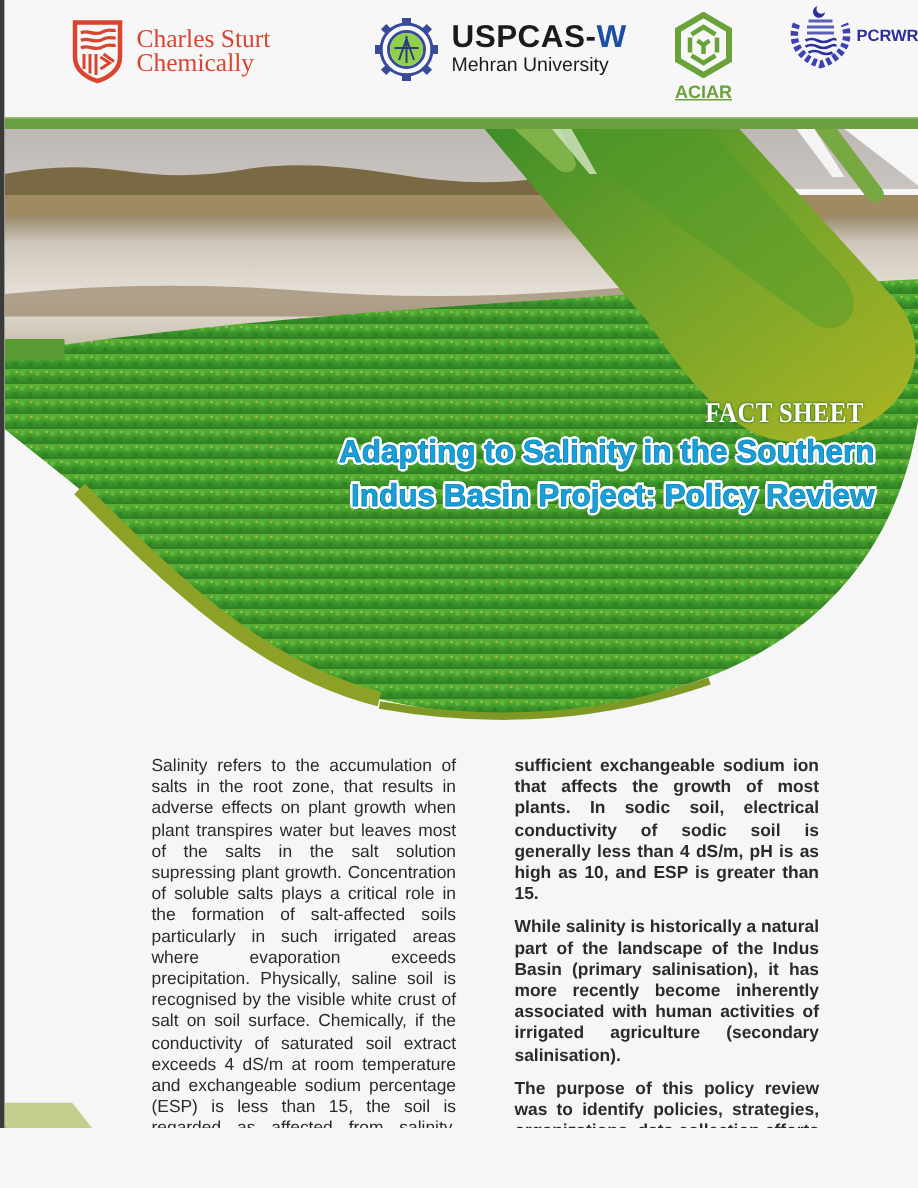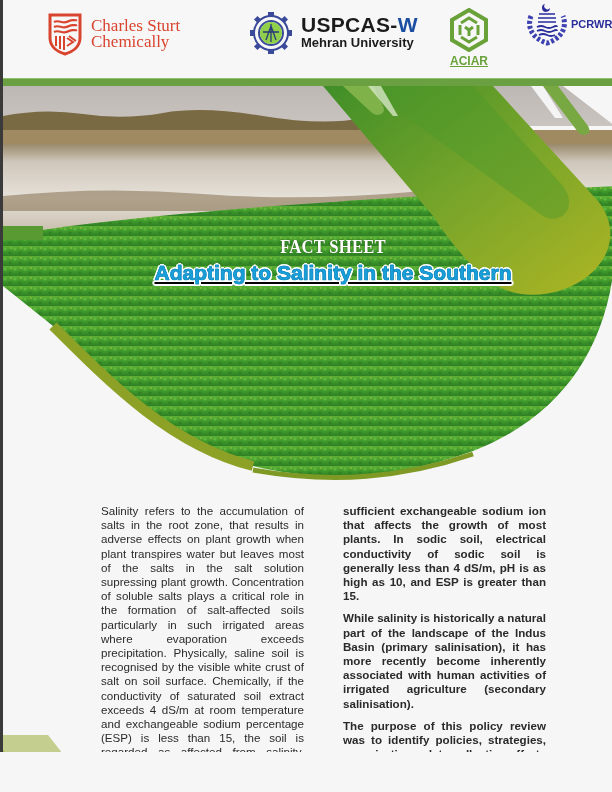--- a/index.html
+++ b/index.html
@@ -9,36 +9,36 @@
 
   
   .header { position: absolute; left: 0; top: 0; width: 612px; height: 80px; background: #f7f7f7; }
   .logo { position: absolute; display: flex; align-items: center; }
   .csu { left: 44px; top: 12px; }
   .csu-text { margin-left: 8px; color: #d9442f; font-family: "Liberation Serif", serif; font-size: 17px; line-height: 16px; }
   .usp { left: 246px; top: 10px; }
   .usp-text { margin-left: 8px; }
   .usp-title { font-weight: bold; font-size: 21px; color: #1b1b1b; line-height: 20px; letter-spacing: 0.3px; }
   .usp-title .w { color: #1c4fa2; }
-  .usp-sub { font-weight: bold; font-size: 13px; color: #1b1b1b; line-height: 16px; }
+  .usp-sub { font-weight: normal; font-size: 13px; color: #1b1b1b; line-height: 16px; }
   .aciar { left: 446px; top: 8px; flex-direction: column; }
   .aciar-label { font-weight: bold; font-size: 12px; color: #6aa23a; margin-top: 2px; text-decoration: underline; }
   .pcrwr { left: 520px; top: 0; flex-direction: row; }
   .pcrwr-label { font-weight: bold; font-size: 11px; color: #2b2f9a; margin-top: 2px; }
 
   .top-bar { position: absolute; left: 0; top: 78px; width: 612px; height: 8px; background: #6ba042; border-top: 1px solid #8fc46c; }
 
   
   .photo { position: absolute; left: 0; top: 86px; width: 612px; height: 400px; }
   .bottom-bar { position: absolute; left: 0; top: 760px; width: 612px; height: 32px;
     background: linear-gradient(90deg, #5c9730 0%, #79a02a 40%, #94a52a 100%); }
   .bottom-wedge { position: absolute; left: 0; top: 735px; }
 
   
-  .title-block { position: absolute; left: 80px; top: 236px; width: 500px; text-align: center; text-decoration: underline; }
+  .title-block { position: absolute; left: 80px; top: 265px; width: 500px; text-align: right; }
   .fact { font-family: "Liberation Serif", serif; font-weight: bold; font-size: 19px; color: #ffffff; letter-spacing: 0.2px;
     text-shadow: 0 0 2px #2a6a1a, 0 0 1px #2a6a1a; transform: scaleX(0.88); display: inline-block; }
   .main-title { margin-top: 0; font-weight: bold; font-size: 21px; line-height: 29px; color: #1aa0d8;
     -webkit-text-stroke: 0.6px #0e86c0;
     text-shadow: 2px 0 0 #fff, -2px 0 0 #fff, 0 2px 0 #fff, 0 -2px 0 #fff, 1.5px 1.5px 0 #fff, -1.5px -1.5px 0 #fff, 1.5px -1.5px 0 #fff, -1.5px 1.5px 0 #fff; }
 
   
   .col { position: absolute; top: 504px; width: 228px; font-size: 11.6px; line-height: 14.2px; color: #2a2a2a; text-align: justify; }
   .col-left { left: 73px; }
   .col-right { left: 315px; font-weight: bold; }
@@ -165,20 +165,21 @@
     <path d="M340 0 L370 0 L380 20 C384 28 374 32 368 26 Z" fill="#7fb34a"></path>
     <path d="M365 0 L378 0 L395 30 L390 30 Z" fill="#d7e6c4" opacity="0.8"></path>
     <path d="M540 0 L555 0 L585 40 C590 48 580 52 575 46 Z" fill="#78a842"></path>
     <path d="M528 0 L540 0 L560 32 L552 32 Z" fill="#f4f4f4"></path>
   </svg>
 
   <div class="title-block">
     <div><span class="fact">FACT SHEET</span></div>
     <div class="main-title">
       <div>Adapting to Salinity in the Southern</div>
+      <div>Indus Basin Project: Policy Review</div>
     </div>
   </div>
 
   <div class="col col-left">
     <p>Salinity refers to the accumulation of salts in the root zone, that results in adverse effects on plant growth when plant transpires water but leaves most of the salts in the salt solution supressing plant growth. Concentration of soluble salts plays a critical role in the formation of salt-affected soils particularly in such irrigated areas where evaporation exceeds precipitation. Physically, saline soil is recognised by the visible white crust of salt on soil surface. Chemically, if the conductivity of saturated soil extract exceeds 4 dS/m at room temperature and exchangeable sodium percentage (ESP) is less than 15, the soil is regarded as affected from salinity. Likewise, a soil is considered sodic when it contains</p>
   </div>
   <div class="col col-right">
     <p>sufficient exchangeable sodium ion that affects the growth of most plants. In sodic soil, electrical conductivity of sodic soil is generally less than 4 dS/m, pH is as high as 10, and ESP is greater than 15.</p>
     <p>While salinity is historically a natural part of the landscape of the Indus Basin (primary salinisation), it has more recently become inherently associated with human activities of irrigated agriculture (secondary salinisation).</p>
     <p>The purpose of this policy review was to identify policies, strategies, organizations, data collection efforts as well as their effectiveness and extent relevant to natural management in the southern Indus basin.</p>

